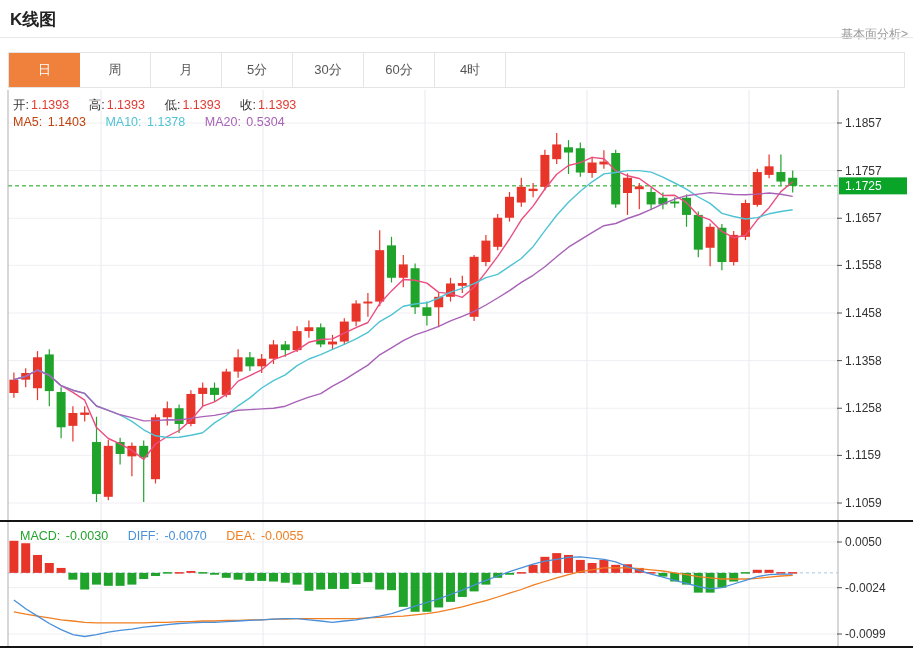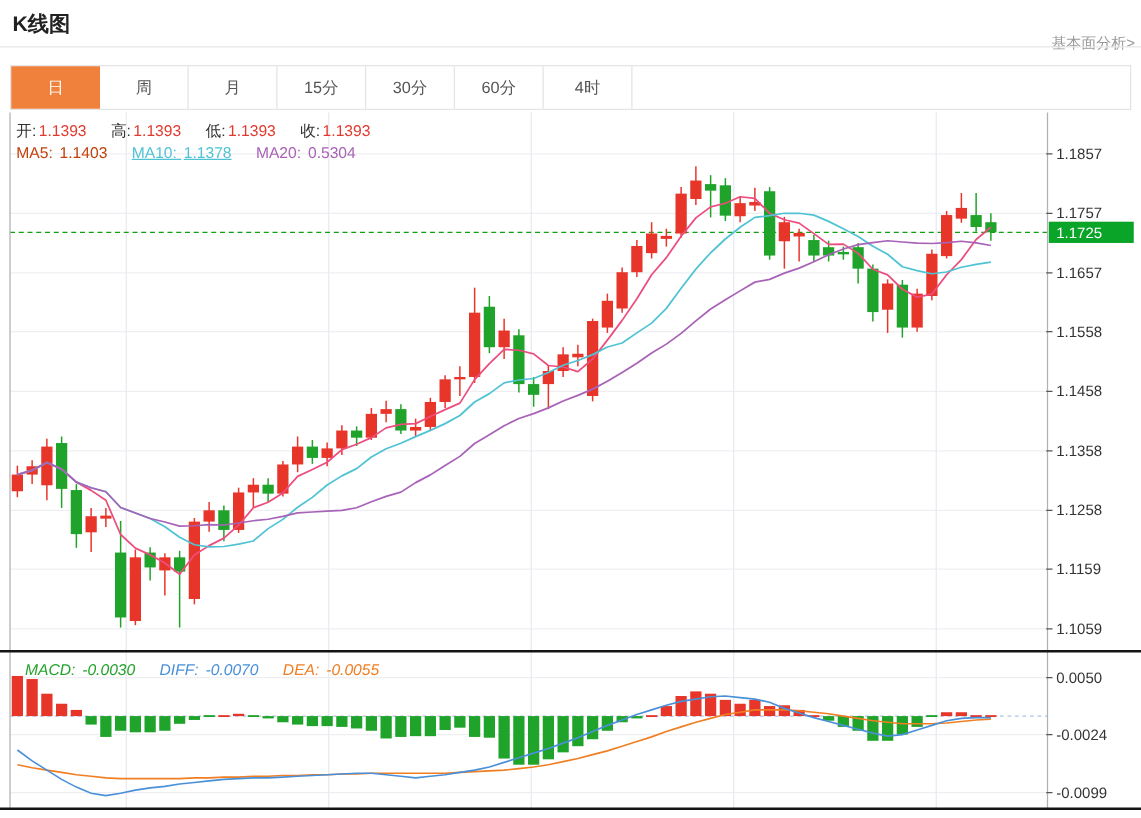--- a/index.html
+++ b/index.html
@@ -11,40 +11,40 @@
   .tabs{position:absolute;left:8px;top:52px;width:897px;height:36px;display:flex;
         border:1px solid #e4e4e4;box-sizing:border-box;background:#fff;}
   .tab{width:71px;height:34px;line-height:34px;text-align:center;font-size:13px;color:#555;
        border-right:1px solid #e4e4e4;box-sizing:border-box;cursor:pointer;flex:none;}
   .tab.active{background:#ef813c;color:#fff;border-right:none;}
   .legend{position:absolute;font-size:12.5px;z-index:3;white-space:nowrap;}
   .legend .pair{margin-right:16px;}
   .legend .lbl{color:#333;}
   .legend .val{margin-left:2px;}
   .red-t{color:#e23a30;}
-  .ma5-t{color:#c2410c;} .ma10-t{color:#4fc3d4;text-decoration:underline;} .ma20-t{color:#a862b7;}
+  .ma5-t{color:#c2410c;} .ma10-t{color:#4fc3d4;} .ma20-t{color:#a862b7;}
   .macd-t{color:#23a32c;} .diff-t{color:#4a90d9;} .dea-t{color:#f07e22;}
   #ohlc-row{left:13px;top:97px;}
   #ma-row{left:13px;top:115px;}
-  #macd-row{left:20px;top:529px;font-style:italic;}
+  #macd-row{left:20px;top:529px;}
   #chart{position:absolute;left:0;top:0;z-index:1;}
 </style>
 </head>
 <body>
 
 <div class="page">
   <div class="title">K线图</div>
   <a class="analysis-link" href="#">基本面分析&gt;</a>
   <div class="title-divider"></div>
 
   <div class="tabs" id="tabs">
       <div class="tab active">日</div>
       <div class="tab">周</div>
       <div class="tab">月</div>
-      <div class="tab">15分</div>
+      <div class="tab">5分</div>
       <div class="tab">30分</div>
       <div class="tab">60分</div>
       <div class="tab">4时</div>
     </div>
 
   <svg id="chart" width="913" height="654" viewBox="0 0 913 654">
       <g>
         <line x1="8" x2="838" y1="123" y2="123" stroke="#efeff3" stroke-width="1"></line>
         <line x1="8" x2="838" y1="170.61904761904773" y2="170.61904761904773" stroke="#efeff3" stroke-width="1"></line>
         <line x1="8" x2="838" y1="218.23809523809547" y2="218.23809523809547" stroke="#efeff3" stroke-width="1"></line>

